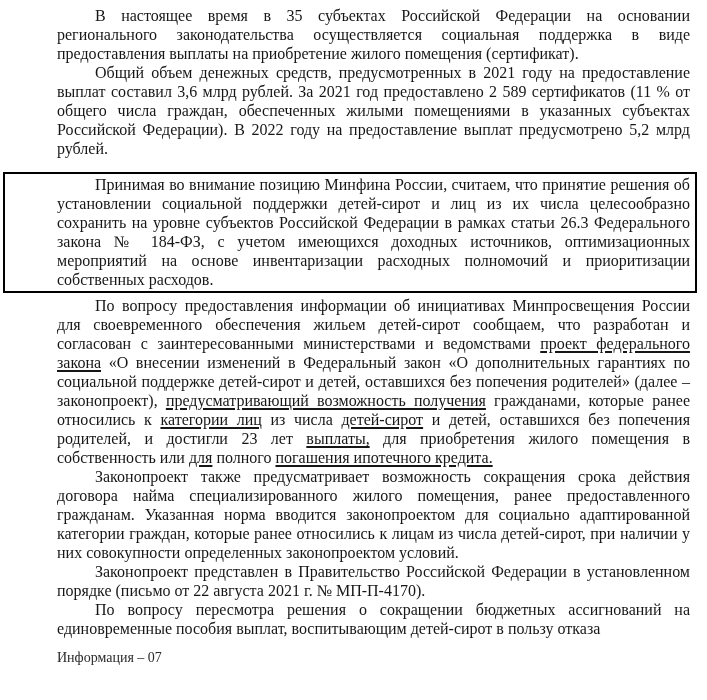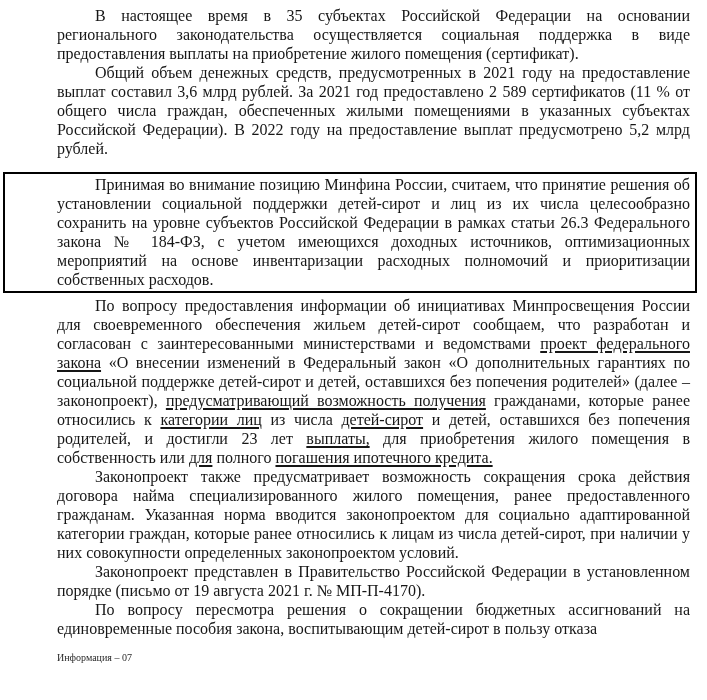--- a/index.html
+++ b/index.html
@@ -32,33 +32,33 @@
   }
   .u {
     text-decoration: underline;
     text-decoration-thickness: 1.5px;
     text-underline-offset: 2px;
   }
   .footer {
     position: absolute;
     left: 57px;
     top: 651px;
-    font-size: 10px;
+    font-size: 14px;
     line-height: 13px;
     text-align: right;
     color: #2a2a2a;
   }
 </style>
 </head>
 <body>
 
 <div class="doc">
   <div id="doc-body">
       <p><span>В настоящее время в 35 субъектах Российской Федерации на основании регионального законодательства осуществляется социальная поддержка в виде предоставления выплаты на приобретение жилого помещения (сертификат).</span></p>
       <p><span>Общий объем денежных средств, предусмотренных в 2021 году на предоставление выплат составил 3,6 млрд рублей. За 2021 год предоставлено 2 589 сертификатов (11 % от общего числа граждан, обеспеченных жилыми помещениями в указанных субъектах Российской Федерации). В 2022 году на предоставление выплат предусмотрено 5,2 млрд рублей.</span></p>
       <p class="boxed"><span>Принимая во внимание позицию Минфина России, считаем, что принятие решения об установлении социальной поддержки детей-сирот и лиц из их числа целесообразно сохранить на уровне субъектов Российской Федерации в рамках статьи 26.3 Федерального закона № 184-ФЗ, с учетом имеющихся доходных источников, оптимизационных мероприятий на основе инвентаризации расходных полномочий и приоритизации собственных расходов.</span></p>
       <p><span>По вопросу предоставления информации об инициативах Минпросвещения России для своевременного обеспечения жильем детей-сирот сообщаем, что разработан и согласован с заинтересованными министерствами и ведомствами </span><span class="u">проект федерального закона</span><span> «О внесении изменений в Федеральный закон «О дополнительных гарантиях по социальной поддержке детей-сирот и детей, оставшихся без попечения родителей» (далее – законопроект), </span><span class="u">предусматривающий возможность получения</span><span> гражданами, которые ранее относились к </span><span class="u">категории лиц</span><span> из числа </span><span class="u">детей-сирот</span><span> и детей, оставшихся без попечения родителей, и достигли 23 лет </span><span class="u">выплаты,</span><span> для приобретения жилого помещения в собственность или </span><span class="u">для</span><span> полного </span><span class="u">погашения ипотечного кредита.</span></p>
       <p><span>Законопроект также предусматривает возможность сокращения срока действия договора найма специализированного жилого помещения, ранее предоставленного гражданам. Указанная норма вводится законопроектом для социально адаптированной категории граждан, которые ранее относились к лицам из числа детей-сирот, при наличии у них совокупности определенных законопроектом условий.</span></p>
-      <p><span>Законопроект представлен в Правительство Российской Федерации в установленном порядке (письмо от 19 августа 2021 г. № МП-П-4170).</span></p>
-      <p><span>По вопросу пересмотра решения о сокращении бюджетных ассигнований на единовременные пособия закона, воспитывающим детей-сирот в пользу отказа</span></p>
+      <p><span>Законопроект представлен в Правительство Российской Федерации в установленном порядке (письмо от 22 августа 2021 г. № МП-П-4170).</span></p>
+      <p><span>По вопросу пересмотра решения о сокращении бюджетных ассигнований на единовременные пособия выплат, воспитывающим детей-сирот в пользу отказа</span></p>
     </div>
   <div class="footer">Информация – 07</div>
 </div>
 
 </body></html>

